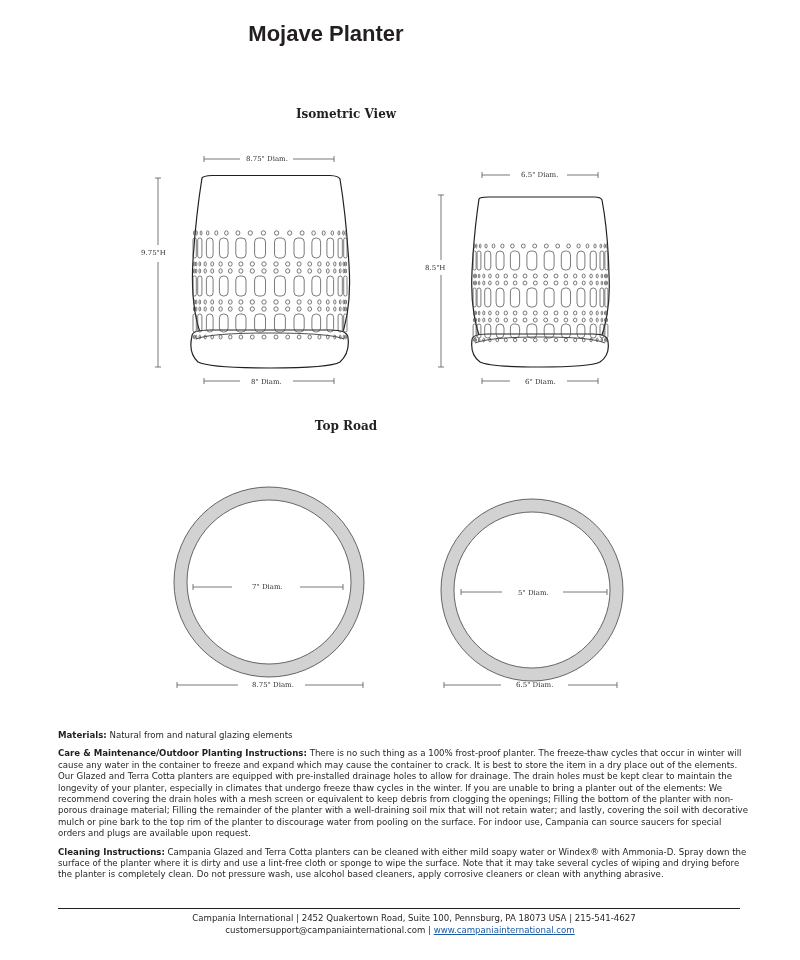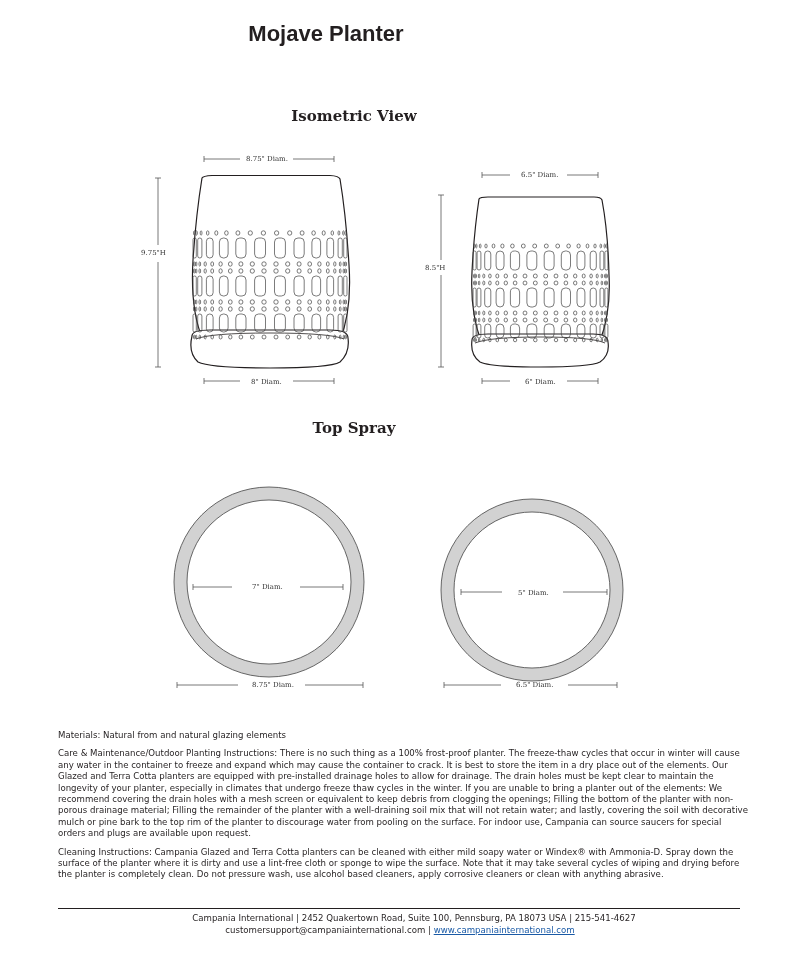--- a/index.html
+++ b/index.html
@@ -1,34 +1,34 @@
 <!DOCTYPE html>
 <html><head>
 <meta charset="utf-8">
 <style>
   html, body { margin: 0; padding: 0; background: #ffffff; }
   body { width: 800px; height: 960px; position: relative; overflow: hidden; font-family: "Liberation Serif", "DejaVu Serif", serif; color: #231f20; }
   .title { position: absolute; left: 0; width: 652px; top: 21px; text-align: center; font-family: "Liberation Sans", sans-serif; font-weight: bold; font-size: 22px; color: #231f20; }
-  .section-h { position: absolute; left: 12px; width: 684px; text-align: center; font-family: "DejaVu Serif", serif; font-weight: bold; font-size: 15px; color: #231f20; }
+  .section-h { position: absolute; left: 4px; width: 684px; text-align: center; font-family: "DejaVu Serif", serif; font-weight: bold; font-size: 12px; color: #231f20; }
   .dim { position: absolute; font-family: "DejaVu Serif", serif; font-size: 7px; color: #333; white-space: nowrap; }
   svg { position: absolute; left: 0; top: 0; }
   .info { position: absolute; left: 58px; width: 690px; font-family: "DejaVu Sans", sans-serif; font-size: 8.6px; line-height: 11.4px; color: #231f20; }
   .info p { margin: 0 0 7px 0; }
-  .info b { font-weight: normal; }
+  .info b { font-weight: bold; }
   .footer-line { position: absolute; left: 58px; width: 682px; top: 908px; height: 0; border-top: 1.5px solid #231f20; }
   .footer { position: absolute; left: 0; width: 800px; text-align: center; font-family: "DejaVu Sans", sans-serif; font-size: 8.6px; line-height: 11.4px; color: #231f20; }
   .footer a { color: #1a5aa6; text-decoration: underline; margin-top: 17px; }
 </style>
 </head>
 <body>
 
 <div class="title">Mojave Planter</div>
 
 <div class="section-h" style="top:107px;">Isometric View</div>
-<div class="section-h" style="top:419px;">Top Spray</div>
+<div class="section-h" style="top:419px;">Top Road</div>
 
 <svg width="800" height="720" viewBox="0 0 800 720">
   <defs>
     <g id="pattern-large">
     </g>
   </defs>
 
   <g stroke="#555" stroke-width="0.8">
     <line x1="204" y1="159" x2="240" y2="159"></line>
       <line x1="204" y1="156" x2="204" y2="162"></line>

